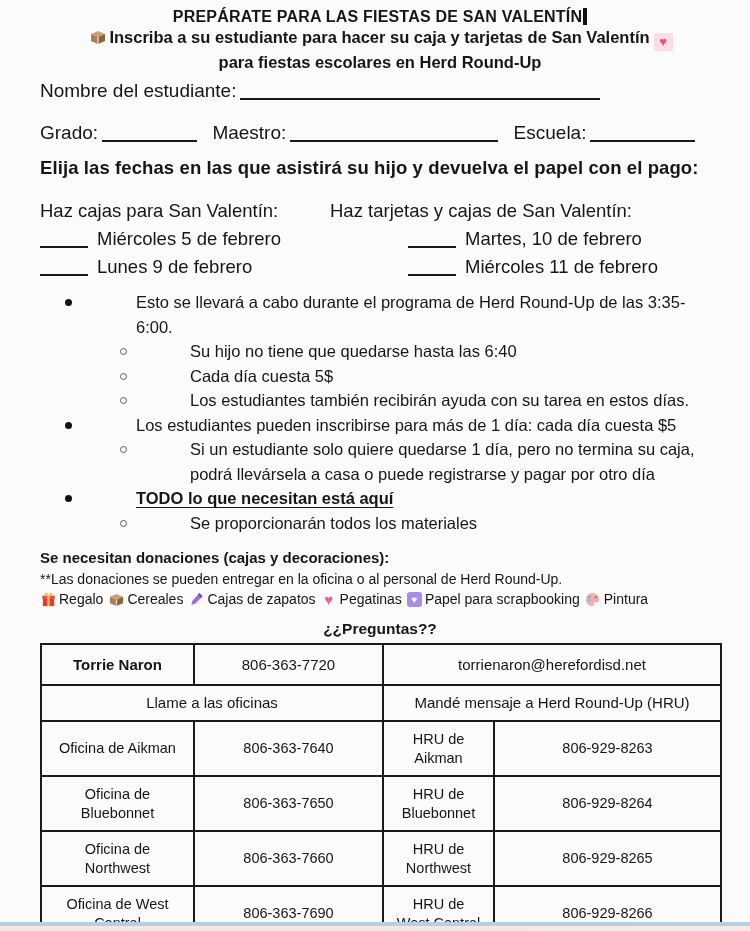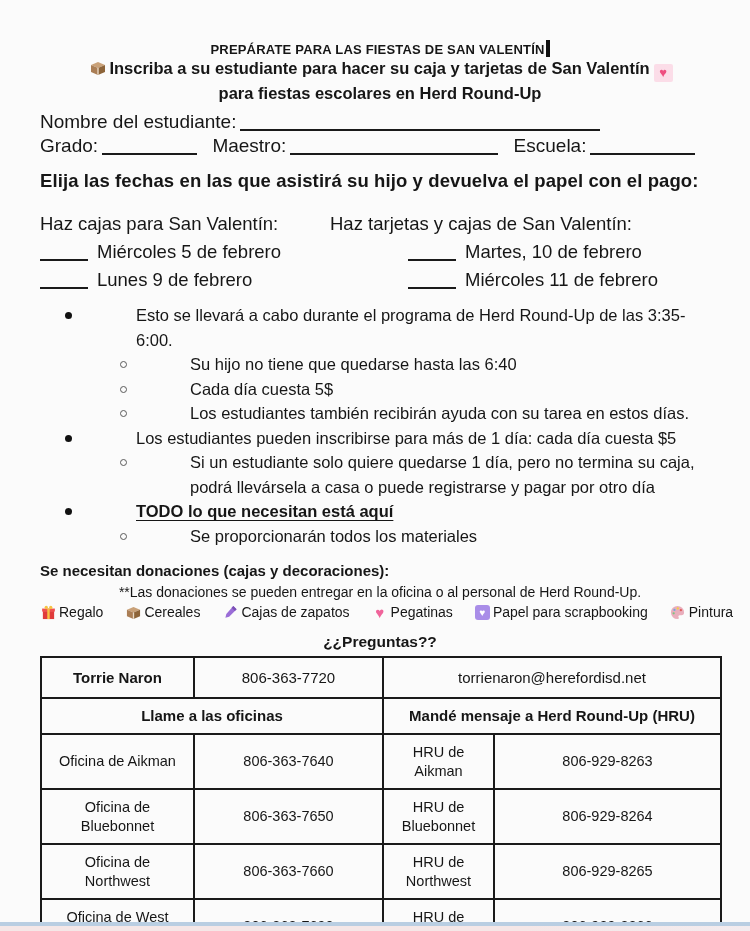--- a/index.html
+++ b/index.html
@@ -6,32 +6,32 @@
   html,body { width:750px; }
   body {
     height:931px; overflow:hidden; position:relative;
     background:#fbfbfb; color:#161616;
     font-family:"Liberation Sans", sans-serif;
   }
   .page { padding:8px 30px 0 40px; }
 
   
   .header { text-align:center; }
-  .title { font-size:13px; font-weight:700; letter-spacing:.2px;margin-top:32px; }
+  .title { font-size:16px; font-weight:700; letter-spacing:.2px; }
   .cursor { display:inline-block; width:4px; height:17px; background:#111; vertical-align:-3px; margin-left:1px; }
   .subline { font-size:16.5px; font-weight:700; margin-top:2px; }
   .icon-inline { display:inline-block; vertical-align:-2px; margin:0 3px; }
   .heart-chip { display:inline-block; width:19px; height:18px; background:#fbdde8; border-radius:2px;
                 color:#ee4f80; font-size:13px; line-height:18px; text-align:center; vertical-align:-3px; margin-left:4px;}
 
   
   .form-section { font-size:19px; margin-top:8px; }
   .blank { display:inline-block; border-bottom:2px solid #1a1a1a; height:16px; vertical-align:-3px; }
   .name-line { margin-top:2px; }
-  .grade-line { margin-top:2px; }
+  .grade-line { margin-top:20px; }
   .lbl { margin-right:4px; }
   .ml { margin-left:10px; }
 
   
   .dates-heading { font-size:18.5px; font-weight:700; text-align:left; margin-top:13px; letter-spacing:.1px;}
   .dates-grid { display:grid; grid-template-columns:290px 1fr; margin-top:21px; font-size:18.5px; row-gap:6px; }
   .date-opt { white-space:nowrap; }
   .right-col .date-opt { padding-left:78px; }
   .date-blank { width:48px; margin-right:9px; }
 
@@ -42,34 +42,34 @@
   .lvl1 { margin-left:25px; }
   .lvl1 .marker { margin-right:23px; }
   .lvl2 { margin-left:80px; }
   .lvl2 .marker { background:none; border:1.6px solid #5a5a5a; width:7px; height:7px; margin-right:22px; }
   .b-text { flex:1 1 auto; }
   .todo .b-text { font-weight:700; text-decoration:underline; text-underline-offset:3px; }
 
   
   .donations { margin-top:14px; }
   .don-head { font-size:15px; font-weight:700; }
-  .don-note { font-size:14px; margin-top:5px;text-align:center; }
-  .don-items { font-size:14px; margin-top:4px; display:flex; align-items:center; gap:22px; white-space:nowrap; }
+  .don-note { font-size:14px; margin-top:5px; }
+  .don-items { font-size:14px; margin-top:4px; display:flex; align-items:center; gap:5px; white-space:nowrap; }
   .don-item { display:flex; align-items:center; gap:3px; }
   .don-icon { display:inline-flex; width:16px; height:16px; align-items:center; justify-content:center; }
   .heart-glyph { color:#f0649b; font-size:15px; line-height:15px; }
   .heart-dec { width:15px; height:15px; background:#a98de8; border-radius:3px; color:#fff; font-size:10px;
                line-height:15px; text-align:center; }
 
   
   .questions { text-align:center; font-size:15.5px; font-weight:700; margin-top:13px; }
   table.contact { border-collapse:collapse; width:680px; margin-top:5px; font-size:14.5px; table-layout:fixed; }
   table.contact td { border:2px solid #1a1a1a; text-align:center; vertical-align:middle; padding:2px 11px; line-height:1.3; }
   .r-top td { height:41px; font-size:15px; }
-  .r-head td { height:36px; font-weight:700; font-size:15px; }
+  .r-head td { height:36px; font-weight:400; font-size:15px; }
   .r-data td { height:55px; }
   .bold { font-weight:700; }
 
   
   .bottom-strip { position:absolute; left:0; right:0; bottom:0; height:9px; }
   .strip-blue { height:4px; background:#b9cee2; }
   .strip-pink { height:5px; background:linear-gradient(to right, #f5e7e7 70%, #f3ecef); }
 </style>
 </head>
 <body>

